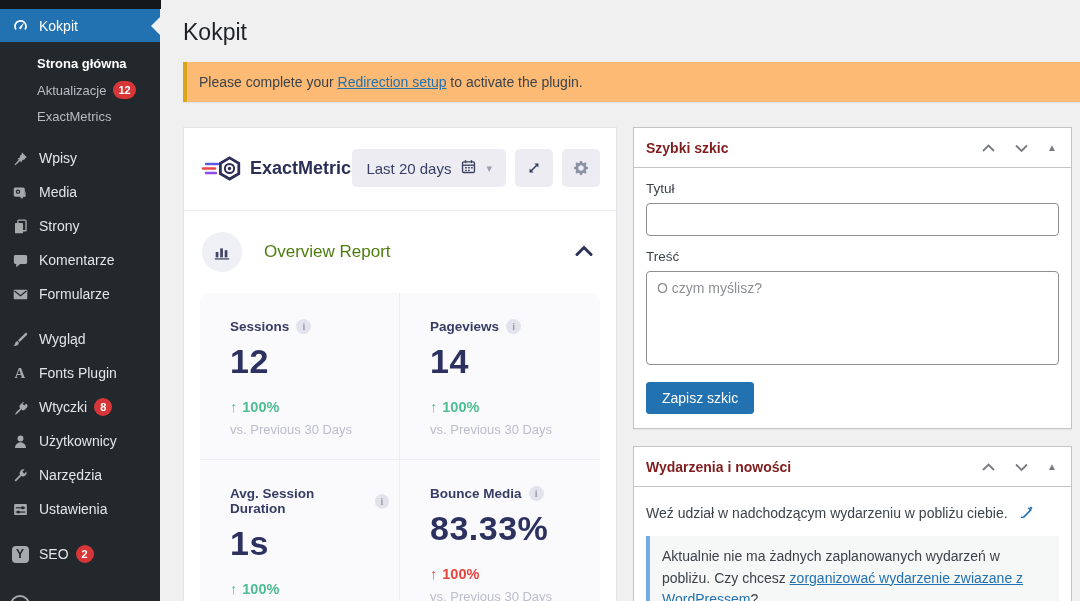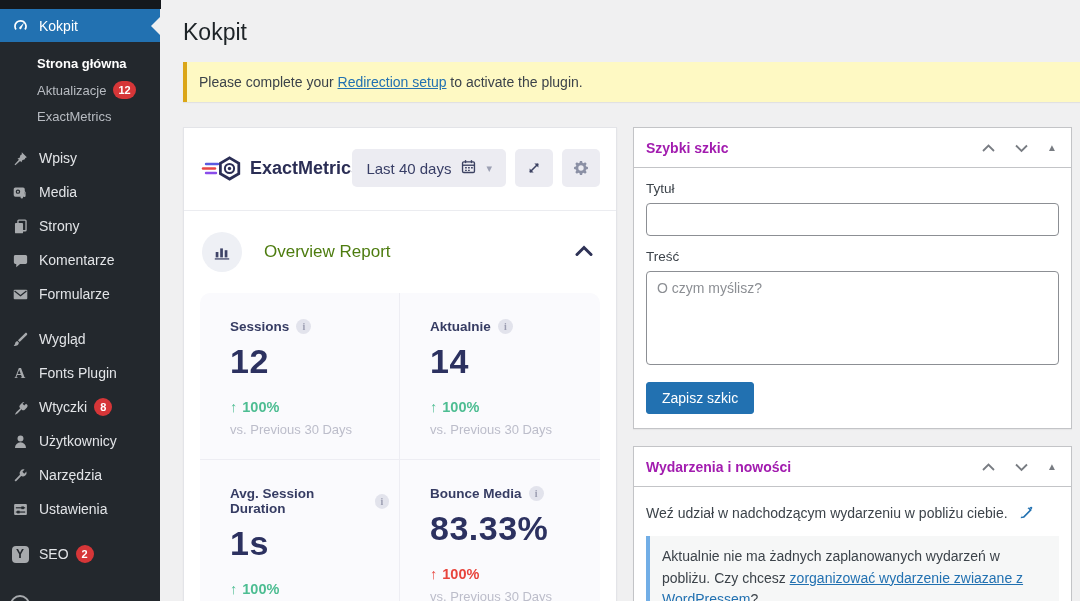--- a/index.html
+++ b/index.html
@@ -20,21 +20,21 @@
   .submenu-item.current { color:#fff; font-weight:bold; }
   .menu-group-gap { height:11px; }
   .count-badge { display:inline-flex; align-items:center; justify-content:center; min-width:18px; height:18px; padding:0 5px; margin-left:7px; border-radius:10px; background:#d63638; color:#fff; font-size:11px; font-weight:bold; }
   .letter-icon { font-size:15px; font-weight:600; color:#a7aaad; font-family:"Liberation Serif", serif; }
   .yoast-box { width:17px; height:17px; border-radius:4px; background:#a7aaad; color:#23282d; font-size:12px; font-weight:bold; display:flex; align-items:center; justify-content:center; }
   .partial-bottom-icon { position:absolute; left:10px; bottom:-14px; width:20px; height:20px; border:2px solid #a7aaad; border-radius:50%; }
 
   
   .content { position:absolute; left:160px; top:0; right:0; bottom:0; padding:10px 8px 0 23px; overflow:hidden; }
   .page-title { font-size:23px; font-weight:400; color:#1d2327; margin:9px 0 16px 0; }
-  .notice { background:#fef9c3; border-left:4px solid #dba617; box-shadow:0 1px 1px rgba(0,0,0,.06); padding:12px 12px; font-size:14px; color:#3c434a; margin-right:-8px; }
+  .notice { background:#fdba74; border-left:4px solid #dba617; box-shadow:0 1px 1px rgba(0,0,0,.06); padding:12px 12px; font-size:14px; color:#3c434a; margin-right:-8px; }
   .notice a { color:#2271b1; }
 
   .columns { display:flex; gap:16px; margin-top:25px; align-items:flex-start; }
 
   
   .em-card { width:434px; background:#fff; border:1px solid #e3e4e8; box-shadow:0 1px 2px rgba(0,0,0,.04); min-height:520px; }
   .em-header { display:flex; align-items:center; padding:18px 16px 20px 16px; border-bottom:1px solid #ebecf0; }
   .em-logo { flex:0 0 44px; }
   .em-brand { flex:1 1 auto; overflow:hidden; white-space:nowrap; font-size:18px; font-weight:bold; color:#2b2e55; margin-left:6px; }
   .em-controls { display:flex; gap:9px; flex:0 0 auto; margin-left:-4px; }
@@ -55,21 +55,21 @@
   .em-delta { margin-top:18px; font-size:14.5px; font-weight:bold; }
   .em-delta.positive { color:#4dbd92; }
   .em-delta.negative { color:#e8443c; }
   .em-delta .arrow { margin-right:5px; }
   .em-compare { margin-top:7px; font-size:13px; color:#bcbdca; }
 
   
   .right-col { flex:1; display:flex; flex-direction:column; gap:17px; min-width:0; }
   .postbox { background:#fff; border:1px solid #c3c4c7; box-shadow:0 1px 1px rgba(0,0,0,.04); }
   .postbox-header { display:flex; align-items:center; padding:0 12px; height:40px; border-bottom:1px solid #c3c4c7; }
-  .postbox-title { font-size:14px; font-weight:bold; color:#a21caf; flex:1; }
+  .postbox-title { font-size:14px; font-weight:bold; color:#7f1d1d; flex:1; }
   .postbox-actions { display:flex; align-items:center; gap:14px; }
   .order-btn { background:none; border:none; cursor:pointer; padding:2px; line-height:0; }
   .toggle-tri { background:none; border:none; cursor:pointer; color:#787c82; font-size:10px; padding:2px; }
   .postbox-body { padding:13px 12px 14px 12px; }
 
   .field-label { display:block; font-size:13.5px; color:#3c434a; margin-bottom:7px; }
   .qd-input { width:100%; height:33px; border:1px solid #8c8f94; border-radius:4px; background:#fff; padding:0 10px; font-family:inherit; font-size:14px; color:#2c3338; }
   .qd-textarea { width:100%; height:94px; border:1px solid #8c8f94; border-radius:4px; background:#fff; padding:8px 10px; font-family:inherit; font-size:14px; color:#2c3338; resize:none; }
   .qd-textarea::placeholder, .qd-input::placeholder { color:#8c8f94; }
   .qd-row2 { margin-top:13px; }
@@ -252,21 +252,21 @@
               <circle cx="29.5" cy="22.5" r="4.6" fill="none" stroke="#2b2e55" stroke-width="2"></circle>
               <circle cx="29.5" cy="22.5" r="1.7" fill="#2b2e55"></circle>
               <line x1="6" y1="18" x2="18" y2="18" stroke="#5b5be0" stroke-width="2.4" stroke-linecap="round"></line>
               <line x1="3" y1="22.5" x2="15" y2="22.5" stroke="#e84545" stroke-width="2.4" stroke-linecap="round"></line>
               <line x1="6" y1="27" x2="16" y2="27" stroke="#8a4dea" stroke-width="2.4" stroke-linecap="round"></line>
             </svg>
           </span>
           <span class="em-brand">ExactMetrics</span>
           <div class="em-controls">
             <button class="em-datebtn">
-              <span>Last 40 days</span>
+              <span>Last 20 days</span>
               <span>
                 <svg width="17" height="17" viewBox="0 0 20 20" fill="none" stroke="#3c4262" stroke-width="1.6">
                     <rect x="3" y="4.5" width="14" height="12.5" rx="1.5"></rect>
                     <line x1="6.5" y1="2.5" x2="6.5" y2="6"></line>
                     <line x1="13.5" y1="2.5" x2="13.5" y2="6"></line>
                     <line x1="3" y1="8.5" x2="17" y2="8.5"></line>
                     <line x1="6" y1="11.5" x2="8" y2="11.5"></line>
                     <line x1="9.5" y1="11.5" x2="11.5" y2="11.5"></line>
                     <line x1="13" y1="11.5" x2="15" y2="11.5"></line>
                     <line x1="6" y1="14.5" x2="8" y2="14.5"></line>
@@ -314,21 +314,21 @@
                 <span>Sessions</span>
                 <span class="info-icon">i</span>
               </div>
             <div class="em-metric-value">12</div>
             <div class="em-delta positive"><span class="arrow">↑</span><span>100%</span></div>
             <div class="em-compare">vs. Previous 30 Days</div>
           </div>
 
           <div class="em-cell">
             <div class="em-metric-label">
-                <span>Aktualnie</span>
+                <span>Pageviews</span>
                 <span class="info-icon">i</span>
               </div>
             <div class="em-metric-value">14</div>
             <div class="em-delta positive"><span class="arrow">↑</span><span>100%</span></div>
             <div class="em-compare">vs. Previous 30 Days</div>
           </div>
 
           <div class="em-cell">
             <div class="em-metric-label">
                 <span>Avg. Session Duration</span>

